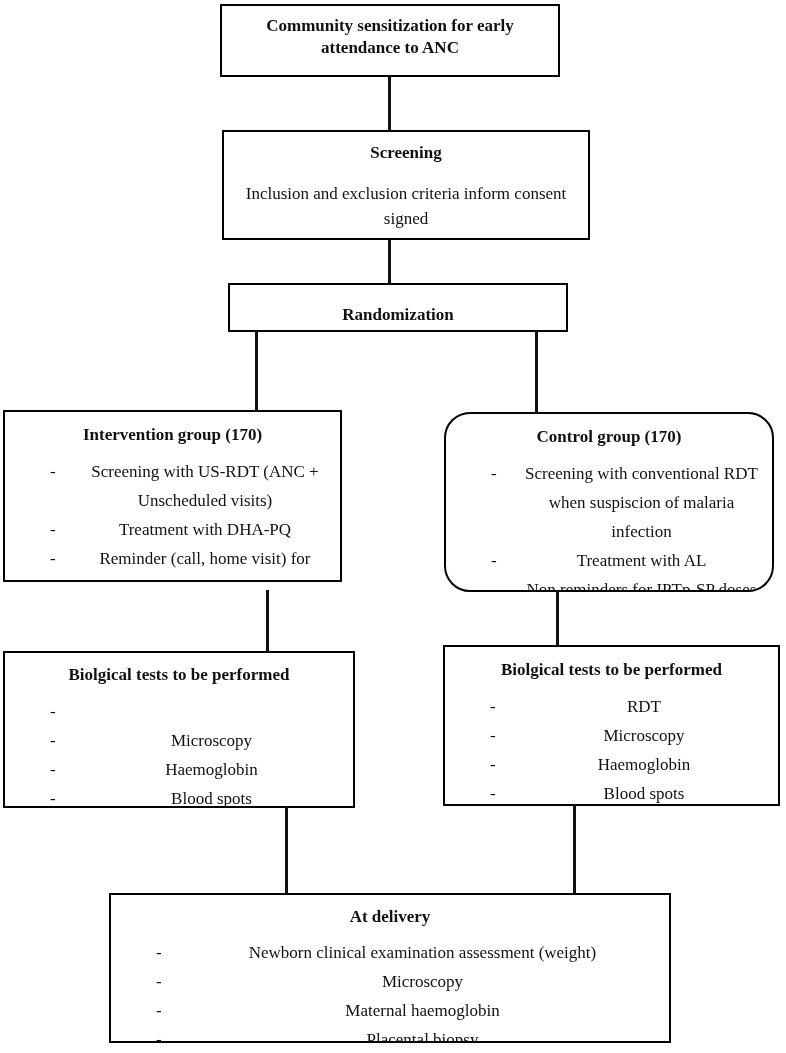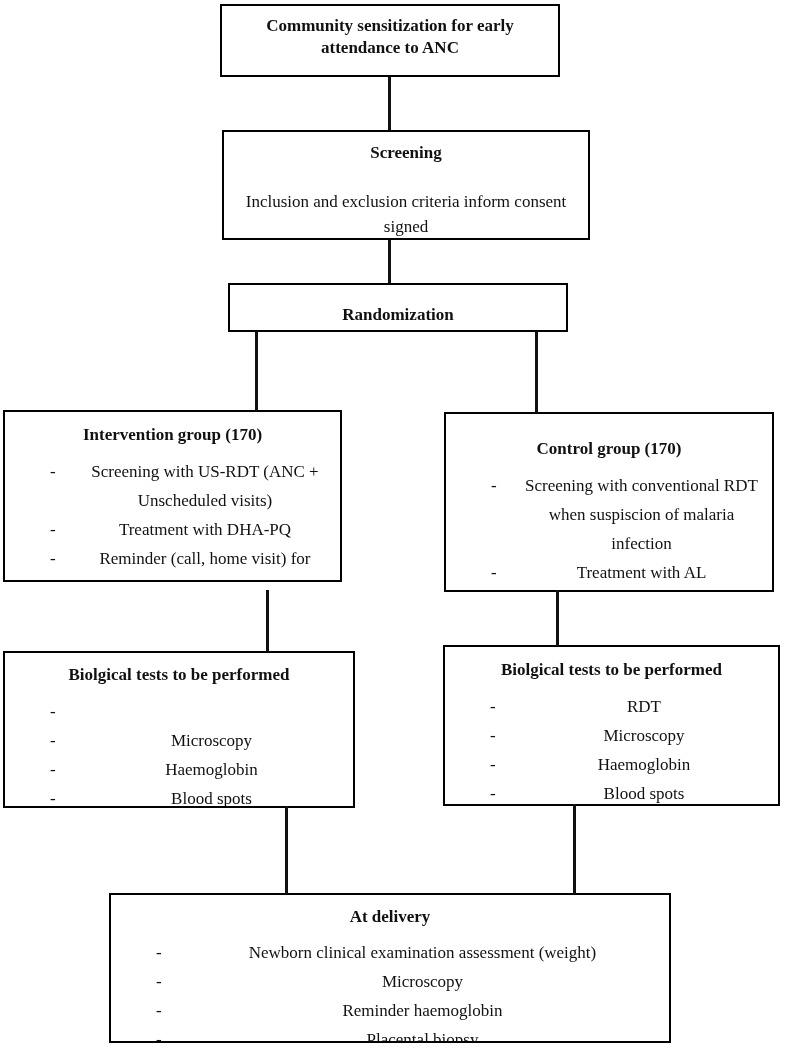--- a/index.html
+++ b/index.html
@@ -55,25 +55,25 @@
     text-align: center;
   }
   .connector {
     position: absolute;
     width: 3px;
     background: #111111;
   }
   
   #box-community      { left: 220px; top: 4px;   width: 340px; height: 73px;  padding-top: 9px; }
   #box-screening      { left: 222px; top: 130px; width: 368px; height: 110px; padding-top: 10px; }
-  #box-screening .box-body { margin-top: 25px; }
+  #box-screening .box-body { margin-top: 17px; }
   #box-randomization  { left: 228px; top: 283px; width: 340px; height: 49px;  padding-top: 19px; }
   #box-intervention   { left: 3px;   top: 410px; width: 339px; height: 172px; padding-top: 12px; }
   #box-intervention .box-list { margin-top: 11px; }
-  #box-control        { left: 444px; top: 412px; width: 330px; height: 180px; padding-top: 24px; }
+  #box-control        { left: 444px; top: 412px; width: 330px; height: 180px; padding-top: 12px; border-radius: 26px; }
   #box-control .box-list { margin-top: 11px; }
   #box-bio-left       { left: 3px;   top: 651px; width: 352px; height: 157px; padding-top: 11px; }
   #box-bio-left .box-list { margin-top: 11px; }
   #box-bio-right      { left: 443px; top: 645px; width: 337px; height: 161px; padding-top: 12px; }
   #box-bio-right .box-list { margin-top: 11px; }
   #box-delivery       { left: 109px; top: 893px; width: 562px; height: 150px; padding-top: 11px; }
   #box-delivery .box-list { margin-top: 10px; }
   
   #conn-community-screening   { left: 388px; top: 77px;  height: 53px; }
   #conn-screening-random      { left: 388px; top: 240px; height: 43px; }
@@ -187,21 +187,21 @@
         <li>
           <span class="dash">-</span>
           <span class="txt">Newborn clinical examination assessment (weight)</span>
         </li>
         <li>
           <span class="dash">-</span>
           <span class="txt">Microscopy</span>
         </li>
         <li>
           <span class="dash">-</span>
-          <span class="txt">Reminder haemoglobin</span>
+          <span class="txt">Maternal haemoglobin</span>
         </li>
         <li>
           <span class="dash">-</span>
           <span class="txt">Placental biopsy</span>
         </li>
       </ul>
   </div>
 
   <div class="connector" id="conn-community-screening"></div>
   <div class="connector" id="conn-screening-random"></div>

